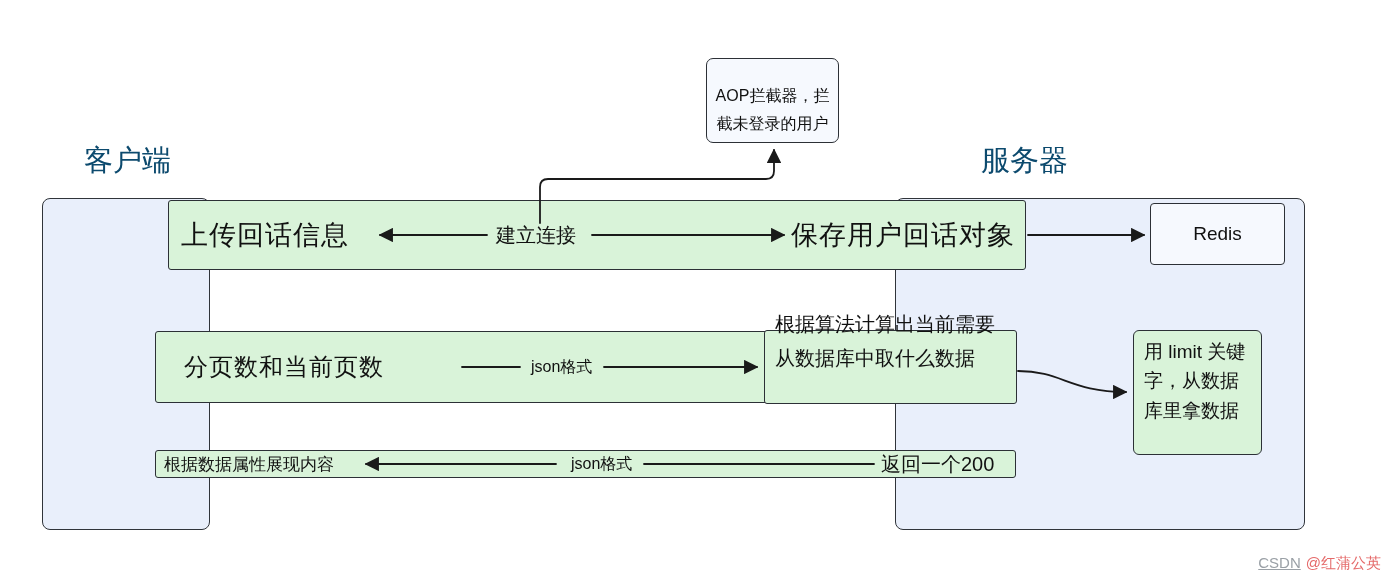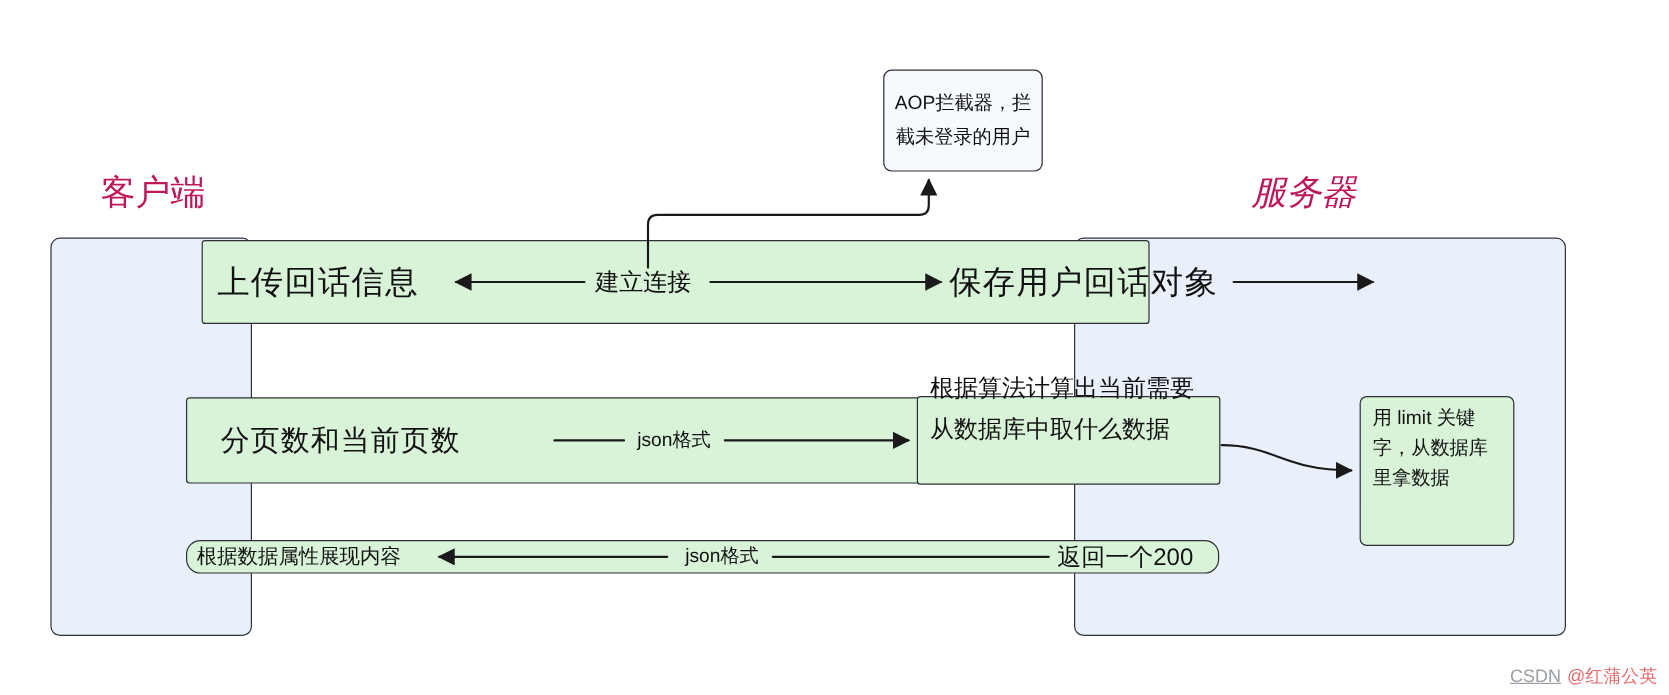--- a/index.html
+++ b/index.html
@@ -13,26 +13,26 @@
     width: 1391px;
     height: 579px;
     background: #ffffff;
     overflow: hidden;
   }
   
   .side-label {
     position: absolute;
     font-size: 29px;
     font-weight: 500;
-    color: #be185d;
+    color: #0c4a6e;
     white-space: nowrap;
     z-index: 2;
   }
   .client-label { left: 84px; top: 141px; }
-  .server-label { left: 1043px; top: 141px; font-style: italic; }
+  .server-label { left: 981px; top: 141px; }
 
   
   .panel {
     position: absolute;
     background: var(--panel-blue, #e9effb);
     border: 1.6px solid #30343a;
     border-radius: 8px;
     z-index: 1;
   }
   .client-panel { left: 42px; top: 198px; width: 168px; height: 332px; }
@@ -40,21 +40,21 @@
 
   
   .bar {
     position: absolute;
     background: var(--bar-green, #d9f3d9);
     border: 1.6px solid #2c3036;
     border-radius: 3px;
     z-index: 2;
   }
   .bar span { position: absolute; top: 50%; transform: translateY(-50%); white-space: nowrap; }
-  .row1 { left: 168px; top: 200px; width: 790px; height: 70px; }
+  .row1 { left: 168px; top: 200px; width: 858px; height: 70px; }
   .row1 .t-left  { left: 12px;  font-size: 27px; letter-spacing: 1px; }
   .row1 .t-mid   { left: 327px; font-size: 20px; text-align: right; }
   .row1 .t-right { left: 622px; font-size: 27px; letter-spacing: 1px; text-align: center; }
 
   .row2 { left: 155px; top: 331px; width: 861px; height: 72px; }
   .row2 .t-left { left: 28px; font-size: 24px; letter-spacing: 1px; }
   .row2 .t-json { left: 372px; font-size: 16px; background: var(--bar-green, #d9f3d9); padding: 0 3px; }
   .inner-box {
     position: absolute;
     top: -2px; right: -2px; bottom: -2px;
@@ -63,54 +63,55 @@
     border: 1.6px solid #2c3036;
     border-radius: 3px;
     display: flex;
     align-items: center;
     padding: 20px 8px 4px 10px;
     font-size: 20px;
     line-height: 1.7;
     text-align: left;
   }
 
-  .row3 { left: 155px; top: 450px; width: 861px; height: 28px; border-radius: 12px; }
+  .row3 { left: 155px; top: 450px; width: 861px; height: 28px; }
   .row3 .t-left  { left: 8px;   font-size: 17px; }
   .row3 .t-json  { left: 412px; font-size: 16px; background: var(--bar-green, #d9f3d9); padding: 0 3px; }
   .row3 .t-right { left: 725px; font-size: 20px; }
 
   
   .node {
     position: absolute;
     border: 1.6px solid #2c3036;
     z-index: 2;
     display: flex;
     align-items: center;
     justify-content: center;
   }
   .aop-box {
-    left: 736px; top: 58px; width: 133px; height: 85px;
+    left: 706px; top: 58px; width: 133px; height: 85px;
     background: var(--box-white, #f6f9fe);
     border-radius: 7px;
     font-size: 16px;
     line-height: 1.75;
     text-align: center;
     padding: 4px 6px;
+    align-items: flex-end;
   }
   .redis-box {
     left: 1150px; top: 203px; width: 135px; height: 62px;
     background: var(--box-white, #f6f9fe);
     border-radius: 4px;
     font-size: 19px;
   }
   .limit-box {
     left: 1133px; top: 330px; width: 129px; height: 125px;
     background: var(--bar-green, #d9f3d9);
     border-radius: 6px;
-    font-size: 16px;
+    font-size: 19px;
     line-height: 1.55;
     text-align: left;
     padding: 6px 10px;
     align-items: flex-start;
   }
 
   
   .arrows {
     position: absolute;
     left: 0; top: 0;
@@ -153,20 +154,23 @@
   <div class="node aop-box">
     <span style="position:static;white-space:normal;">AOP拦截器，拦截未登录的用户</span>
   </div>
 
   <div class="bar row1">
     <span class="t-left">上传回话信息</span>
     <span class="t-mid">建立连接</span>
     <span class="t-right">保存用户回话对象</span>
   </div>
 
+  <div class="node redis-box">
+    <span style="position:static;">Redis</span>
+  </div>
 
   <div class="bar row2">
     <span class="t-left">分页数和当前页数</span>
     <span class="t-json">json格式</span>
     <div class="inner-box">
       <span style="position:static;white-space:normal;">根据算法计算出当前需要从数据库中取什么数据</span>
     </div>
   </div>
 
   <div class="node limit-box">

